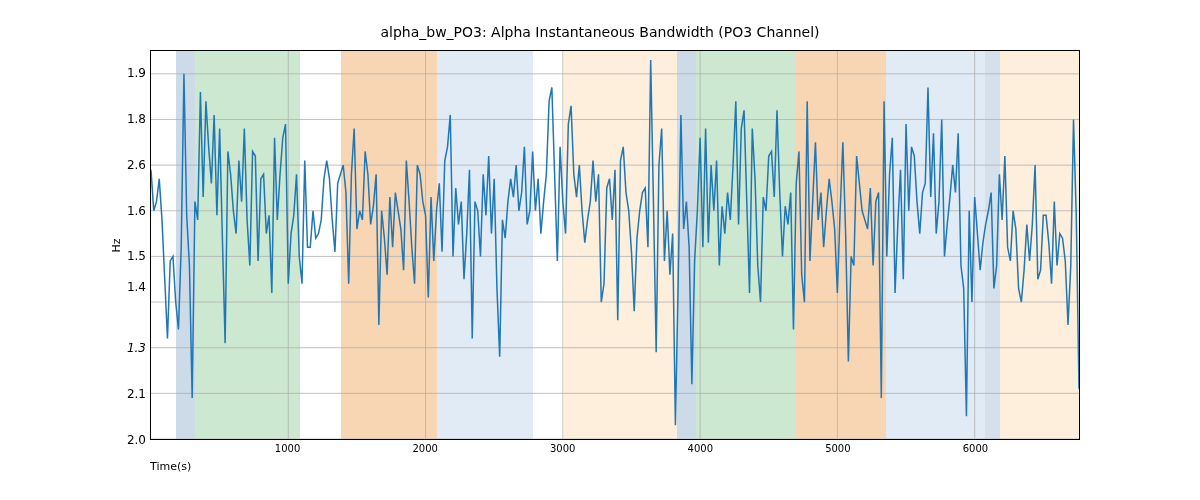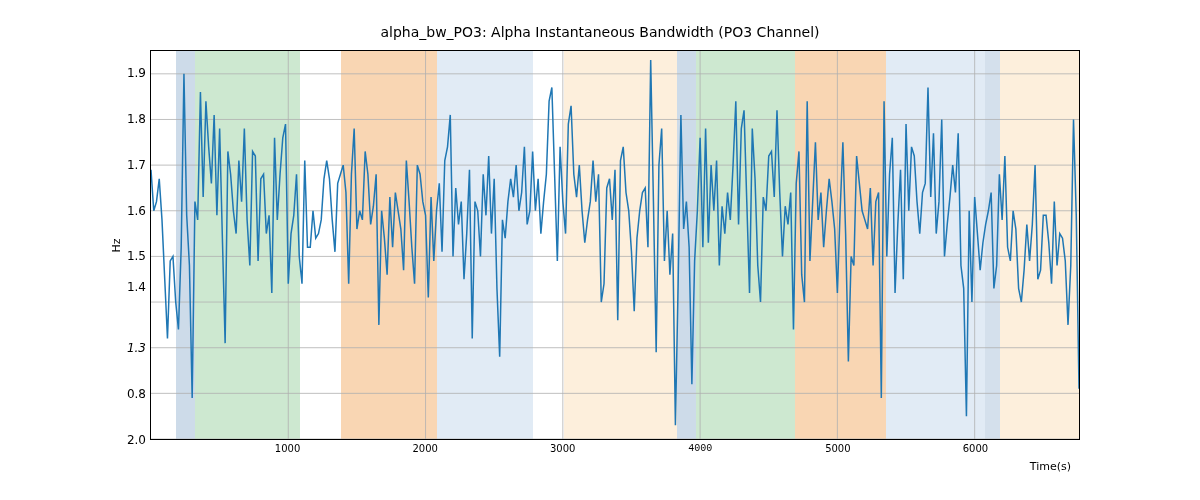--- a/index.html
+++ b/index.html
@@ -55,23 +55,23 @@
     justify-content: center;
   }
   .ylabel span {
     transform: rotate(-90deg);
     white-space: nowrap;
     font-size: 11px;
   }
   .xlabel {
     position: absolute;
     top: 460px;
-    left: 141px;
+    left: 150px;
     width: 930px;
-    text-align: right;
+    text-align: left;
     font-size: 11px;
   }
   .xtick {
     position: absolute;
     top: 443px;
     font-size: 10px;
     transform: translateX(-50%);
   }
   .ytick {
     position: absolute;
@@ -139,30 +139,30 @@
       <svg class="plot-svg" id="line-svg" preserveAspectRatio="none" viewBox="0 0 930 390">
           <path d="M0.00 119.29 L2.75 160.59 L5.50 151.41 L8.25 128.47 L11.01 169.76 L13.76 229.41 L16.51 289.06 L19.26 211.06 L22.01 206.47 L24.76 252.35 L27.51 279.88 L30.27 197.29 L33.02 22.94 L35.77 165.18 L38.52 215.65 L41.27 348.71 L44.02 151.41 L46.78 169.76 L49.53 41.29 L52.28 146.82 L55.03 50.47 L57.78 96.35 L60.53 133.06 L63.28 64.24 L66.04 165.18 L68.79 78.00 L71.54 188.12 L74.29 293.65 L77.04 100.94 L79.79 123.88 L82.54 160.59 L85.30 183.53 L88.05 110.12 L90.80 151.41 L93.55 78.00 L96.30 169.76 L99.05 215.65 L101.80 100.94 L104.56 105.53 L107.31 211.06 L110.06 128.47 L112.81 123.88 L115.56 183.53 L118.31 165.18 L121.07 243.18 L123.82 87.18 L126.57 169.76 L129.32 123.88 L132.07 87.18 L134.82 73.41 L137.57 234.00 L140.33 183.53 L143.08 165.18 L145.83 123.88 L148.58 206.47 L151.33 234.00 L154.08 110.12 L156.83 197.29 L159.59 197.29 L162.34 160.59 L165.09 188.12 L167.84 183.53 L170.59 169.76 L173.34 128.47 L176.09 110.12 L178.85 128.47 L181.60 169.76 L184.35 201.88 L187.10 133.06 L189.85 123.88 L192.60 114.71 L195.36 142.24 L198.11 234.00 L200.86 123.88 L203.61 78.00 L206.36 178.94 L209.11 160.59 L211.86 169.76 L214.62 100.94 L217.37 123.88 L220.12 174.35 L222.87 156.00 L225.62 123.88 L228.37 275.29 L231.12 160.59 L233.88 188.12 L236.63 224.82 L239.38 146.82 L242.13 197.29 L244.88 142.24 L247.63 160.59 L250.38 178.94 L253.14 220.24 L255.89 110.12 L258.64 151.41 L261.39 197.29 L264.14 234.00 L266.89 114.71 L269.64 123.88 L272.40 151.41 L275.15 165.18 L277.90 247.76 L280.65 146.82 L283.40 211.06 L286.15 160.59 L288.91 133.06 L291.66 201.88 L294.41 110.12 L297.16 96.35 L299.91 64.24 L302.66 206.47 L305.41 137.65 L308.17 174.35 L310.92 151.41 L313.67 229.41 L316.42 183.53 L319.17 119.29 L321.92 289.06 L324.67 151.41 L327.43 160.59 L330.18 206.47 L332.93 123.88 L335.68 165.18 L338.43 105.53 L341.18 183.53 L343.93 128.47 L346.69 238.59 L349.44 307.41 L352.19 169.76 L354.94 188.12 L357.69 151.41 L360.44 128.47 L363.20 146.82 L365.95 114.71 L368.70 160.59 L371.45 142.24 L374.20 96.35 L376.95 174.35 L379.70 160.59 L382.46 100.94 L385.21 160.59 L387.96 128.47 L390.71 183.53 L393.46 151.41 L396.21 123.88 L398.96 50.47 L401.72 36.71 L404.47 123.88 L407.22 211.06 L409.97 96.35 L412.72 151.41 L415.47 183.53 L418.22 73.41 L420.98 55.06 L423.73 123.88 L426.48 146.82 L429.23 114.71 L431.98 160.59 L434.73 192.71 L437.49 169.76 L440.24 151.41 L442.99 110.12 L445.74 151.41 L448.49 123.88 L451.24 252.35 L453.99 234.00 L456.75 137.65 L459.50 128.47 L462.25 169.76 L465.00 119.29 L467.75 270.71 L470.50 110.12 L473.25 96.35 L476.01 142.24 L478.76 160.59 L481.51 201.88 L484.26 261.53 L487.01 188.12 L489.76 160.59 L492.51 142.24 L495.27 137.65 L498.02 197.29 L500.77 9.18 L503.52 151.41 L506.27 302.82 L509.02 114.71 L511.78 78.00 L514.53 211.06 L517.28 160.59 L520.03 224.82 L522.78 183.53 L525.53 376.24 L528.28 234.00 L531.04 64.24 L533.79 178.94 L536.54 151.41 L539.29 197.29 L542.04 334.94 L544.79 211.06 L547.54 160.59 L550.30 87.18 L553.05 197.29 L555.80 78.00 L558.55 192.71 L561.30 114.71 L564.05 160.59 L566.80 110.12 L569.56 215.65 L572.31 156.00 L575.06 183.53 L577.81 142.24 L580.56 169.76 L583.31 114.71 L586.07 50.47 L588.82 174.35 L591.57 78.00 L594.32 59.65 L597.07 151.41 L599.82 243.18 L602.57 78.00 L605.33 128.47 L608.08 215.65 L610.83 252.35 L613.58 146.82 L616.33 160.59 L619.08 105.53 L621.83 100.94 L624.59 146.82 L627.34 59.65 L630.09 142.24 L632.84 206.47 L635.59 156.00 L638.34 174.35 L641.09 142.24 L643.85 279.88 L646.60 133.06 L649.35 100.94 L652.10 224.82 L654.85 252.35 L657.60 50.47 L660.36 211.06 L663.11 151.41 L665.86 91.76 L668.61 169.76 L671.36 142.24 L674.11 197.29 L676.86 160.59 L679.62 128.47 L682.37 151.41 L685.12 178.94 L687.87 243.18 L690.62 160.59 L693.37 91.76 L696.12 183.53 L698.88 312.00 L701.63 206.47 L704.38 215.65 L707.13 105.53 L709.88 133.06 L712.63 160.59 L715.38 169.76 L718.14 178.94 L720.89 137.65 L723.64 215.65 L726.39 151.41 L729.14 142.24 L731.89 348.71 L734.64 50.47 L737.40 206.47 L740.15 123.88 L742.90 87.18 L745.65 243.18 L748.40 174.35 L751.15 119.29 L753.91 229.41 L756.66 73.41 L759.41 160.59 L762.16 96.35 L764.91 105.53 L767.66 151.41 L770.41 183.53 L773.17 142.24 L775.92 133.06 L778.67 36.71 L781.42 146.82 L784.17 82.59 L786.92 183.53 L789.67 151.41 L792.43 68.82 L795.18 206.47 L797.93 174.35 L800.68 146.82 L803.43 114.71 L806.18 142.24 L808.93 82.59 L811.69 215.65 L814.44 238.59 L817.19 367.06 L819.94 160.59 L822.69 252.35 L825.44 146.82 L828.20 183.53 L830.95 220.24 L833.70 192.71 L836.45 174.35 L839.20 160.59 L841.95 142.24 L844.70 238.59 L847.46 215.65 L850.21 123.88 L852.96 169.76 L855.71 105.53 L858.46 197.29 L861.21 211.06 L863.96 160.59 L866.72 178.94 L869.47 238.59 L872.22 252.35 L874.97 220.24 L877.72 174.35 L880.47 211.06 L883.22 174.35 L885.98 114.71 L888.73 229.41 L891.48 220.24 L894.23 165.18 L896.98 165.18 L899.73 192.71 L902.49 234.00 L905.24 151.41 L907.99 215.65 L910.74 183.53 L913.49 188.12 L916.24 211.06 L918.99 275.29 L921.75 215.65 L924.50 68.82 L927.25 165.18 L930.00 339.53 " fill="none" stroke="#1f77b4" stroke-width="1.5" vector-effect="non-scaling-stroke"></path>
         </svg>
     </div>
   </div>
 
   <div id="xtick-container">
       <div class="xtick" style="left: 287.574px; text-align: right;">1000</div>
       <div class="xtick" style="left: 425.148px;">2000</div>
       <div class="xtick" style="left: 562.722px;">3000</div>
-      <div class="xtick" style="left: 700.296px; font-family: Liberation Mono, monospace;">4000</div>
+      <div class="xtick" style="left: 700.296px;">4000</div>
       <div class="xtick" style="left: 837.87px; text-align: right;">5000</div>
       <div class="xtick" style="left: 975.444px;">6000</div>
     </div>
   <div id="ytick-container">
       <div class="ytick" style="top: 440px;">2.0</div>
-      <div class="ytick" style="top: 394.118px;">0.8</div>
+      <div class="ytick" style="top: 394.118px;">2.1</div>
       <div class="ytick" style="top: 348.235px; font-style: italic;">1.3</div>
       <div class="ytick" style="top: 287px;">1.4</div>
       <div class="ytick" style="top: 256.471px;">1.5</div>
       <div class="ytick" style="top: 210.588px;">1.6</div>
-      <div class="ytick" style="top: 164.706px;">1.7</div>
+      <div class="ytick" style="top: 164.706px;">2.6</div>
       <div class="ytick" style="top: 118.824px;">1.8</div>
       <div class="ytick" style="top: 72.9412px;">1.9</div>
     </div>
 
   <div class="xlabel">Time(s)</div>
 </div>
 
 </body></html>

